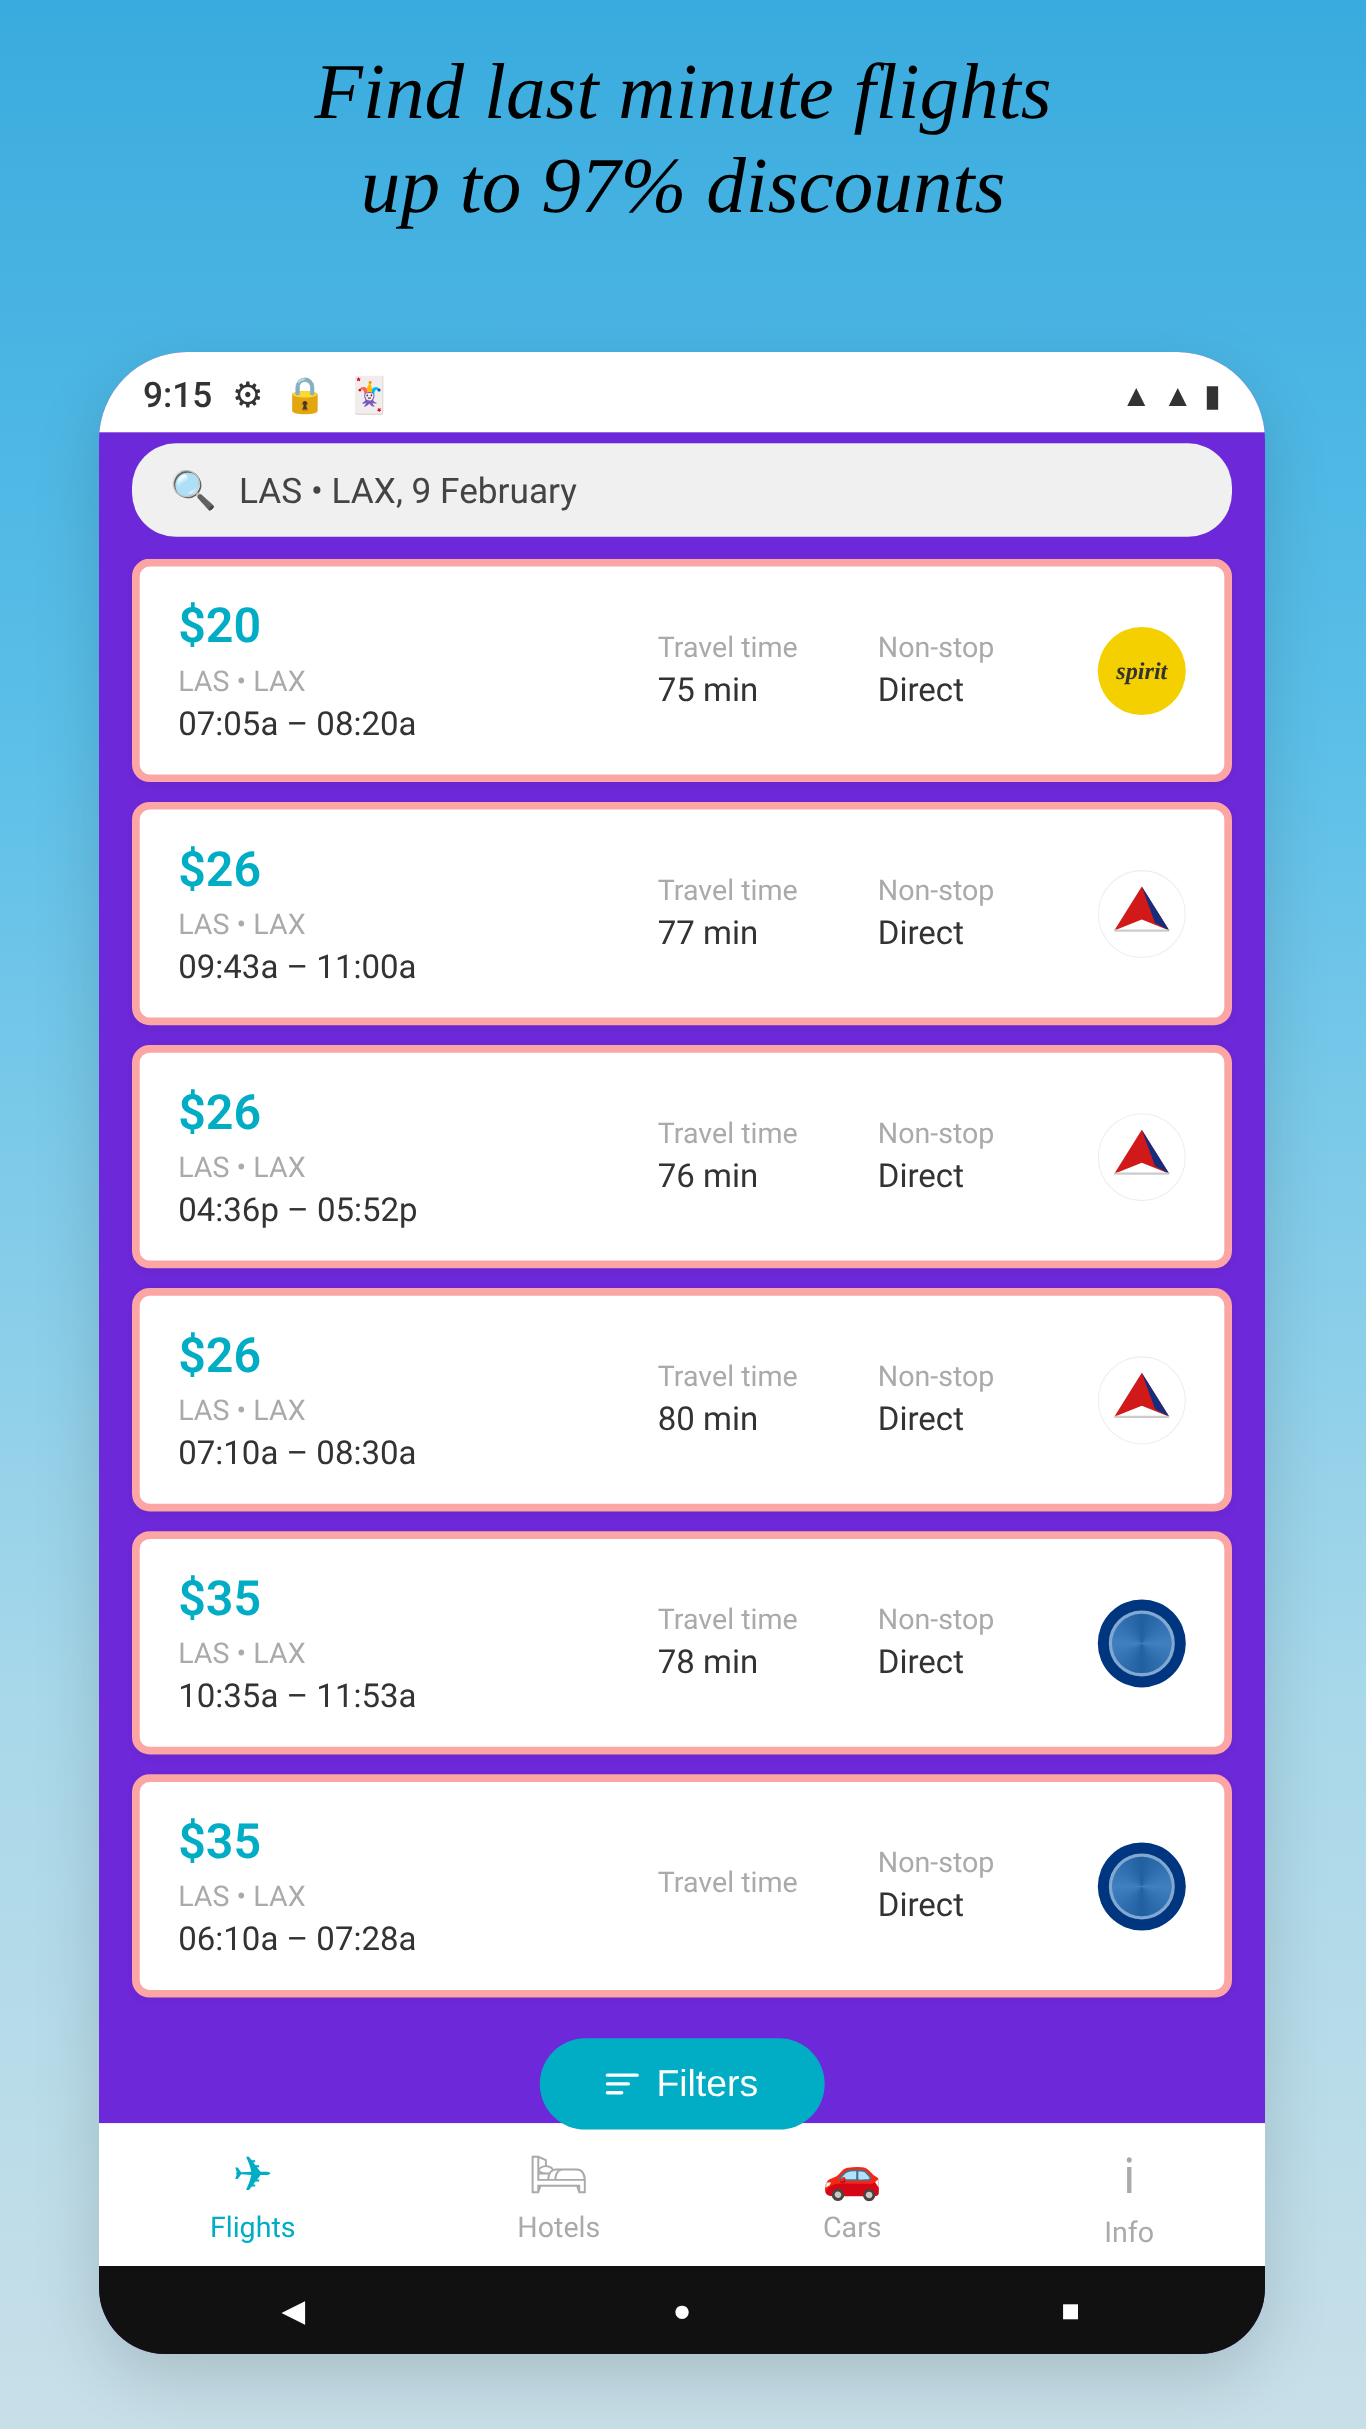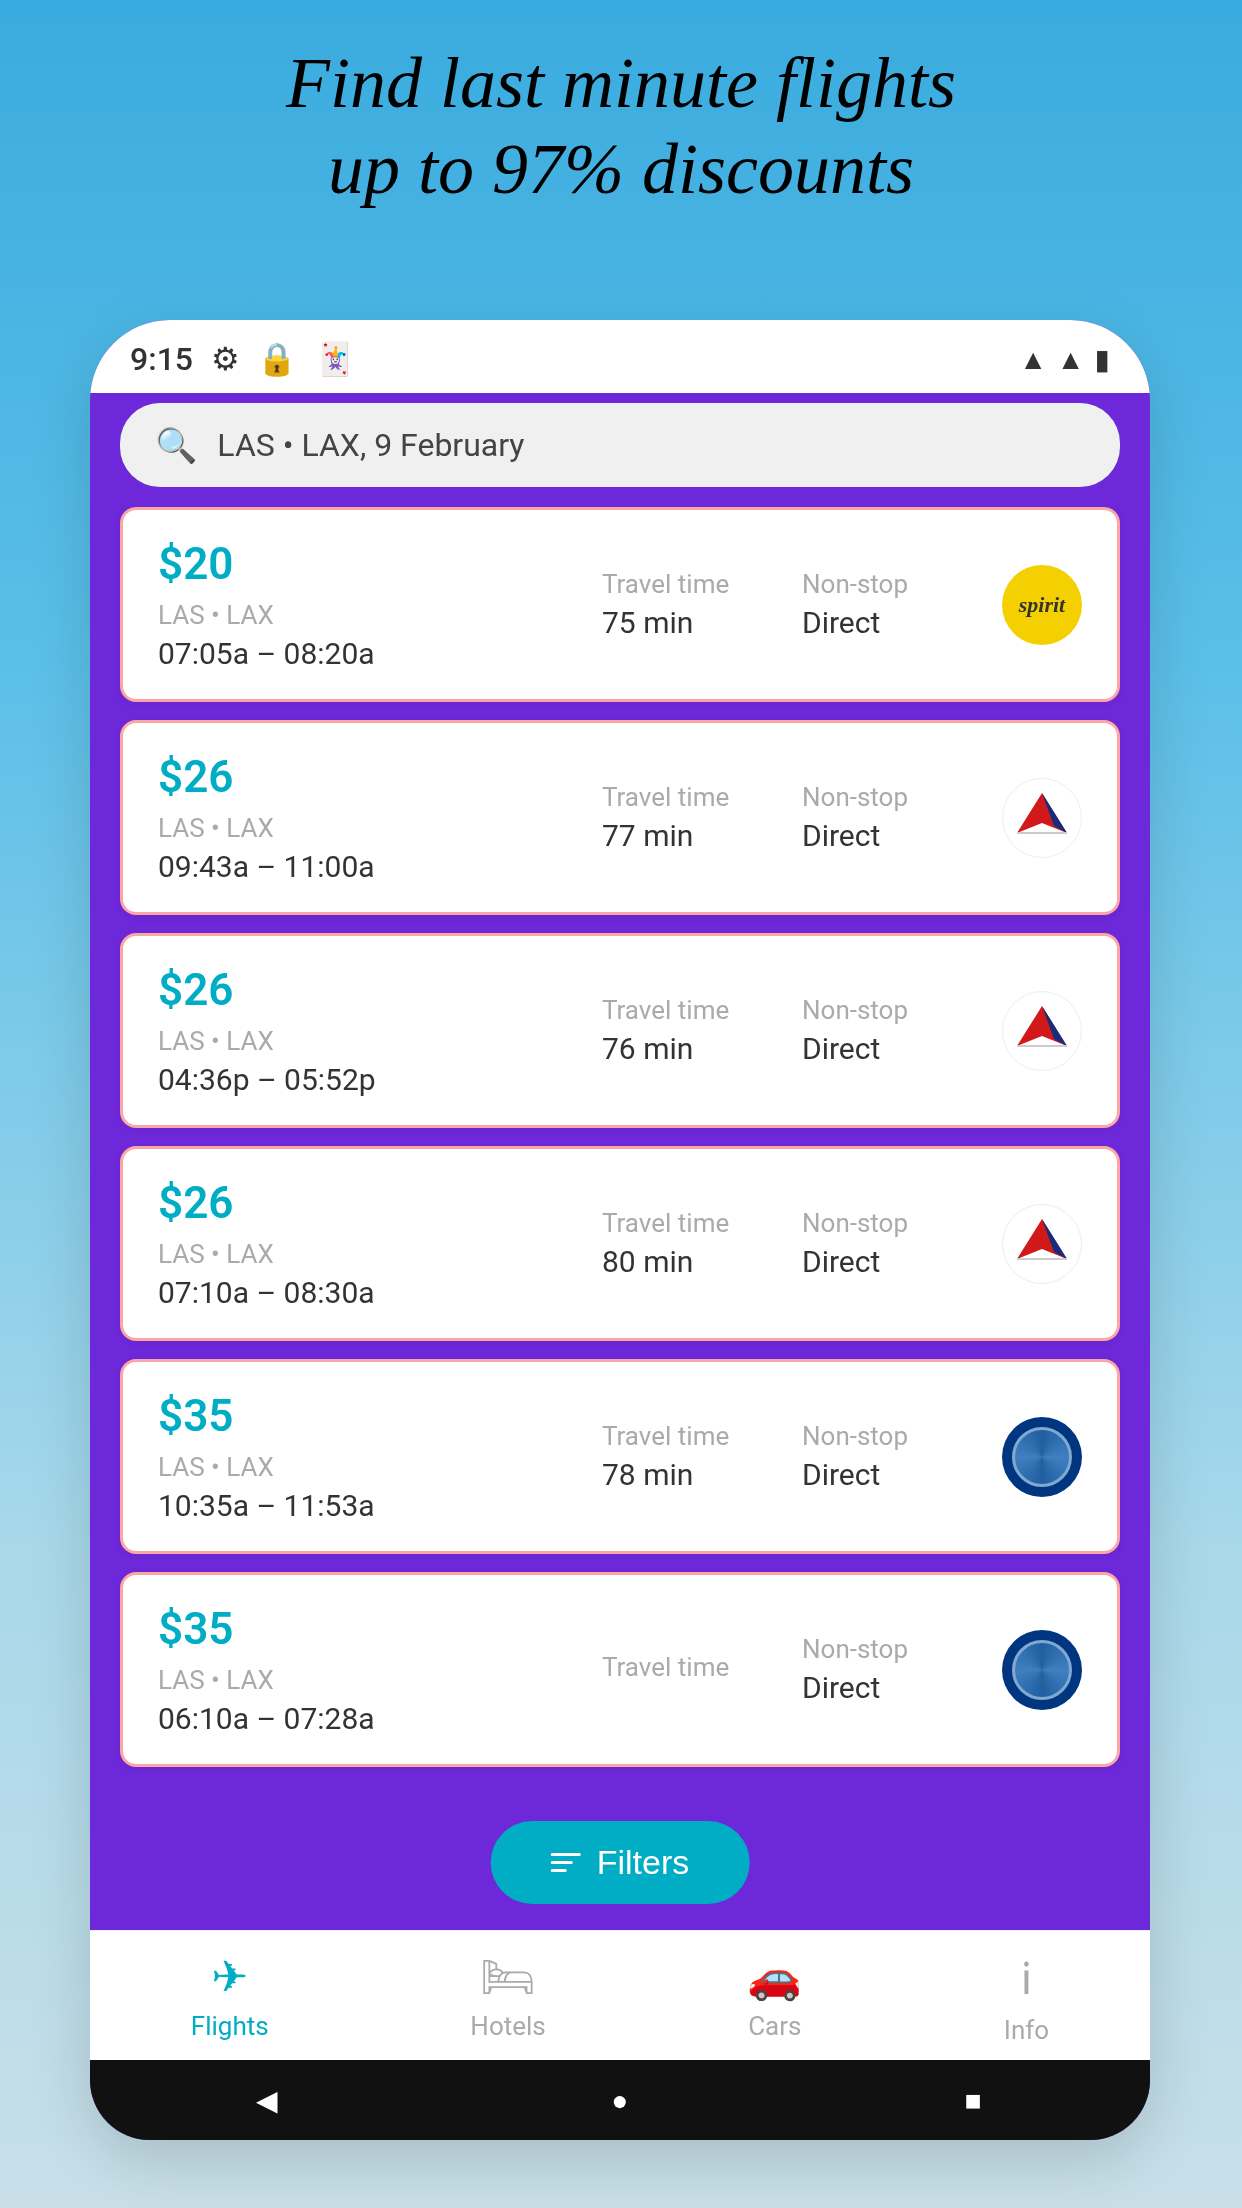--- a/index.html
+++ b/index.html
@@ -83,21 +83,21 @@
     }
 
     
     .flight-list {
       padding: 0 30px;
       overflow: hidden;
     }
 
     .flight-card {
       background: white;
-      border: 3px solid #fca5a5;
+      border: 7px solid #fca5a5;
       border-radius: 16px;
       padding: 28px 35px;
       margin-bottom: 18px;
       display: flex;
       align-items: center;
       justify-content: space-between;
       box-shadow: 0 2px 8px rgba(0,0,0,0.06);
     }
 
     .flight-card-left {
@@ -187,21 +187,21 @@
     }
 
     
     .united-logo {
       background: #003580;
     }
 
     
     .filters-btn {
       position: absolute;
-      bottom: 236px;
+      bottom: 204px;
       left: 50%;
       transform: translateX(-50%);
       background: #00adc4;
       color: white;
       border: none;
       border-radius: 50px;
       padding: 22px 60px;
       font-size: 34px;
       display: flex;
       align-items: center;

